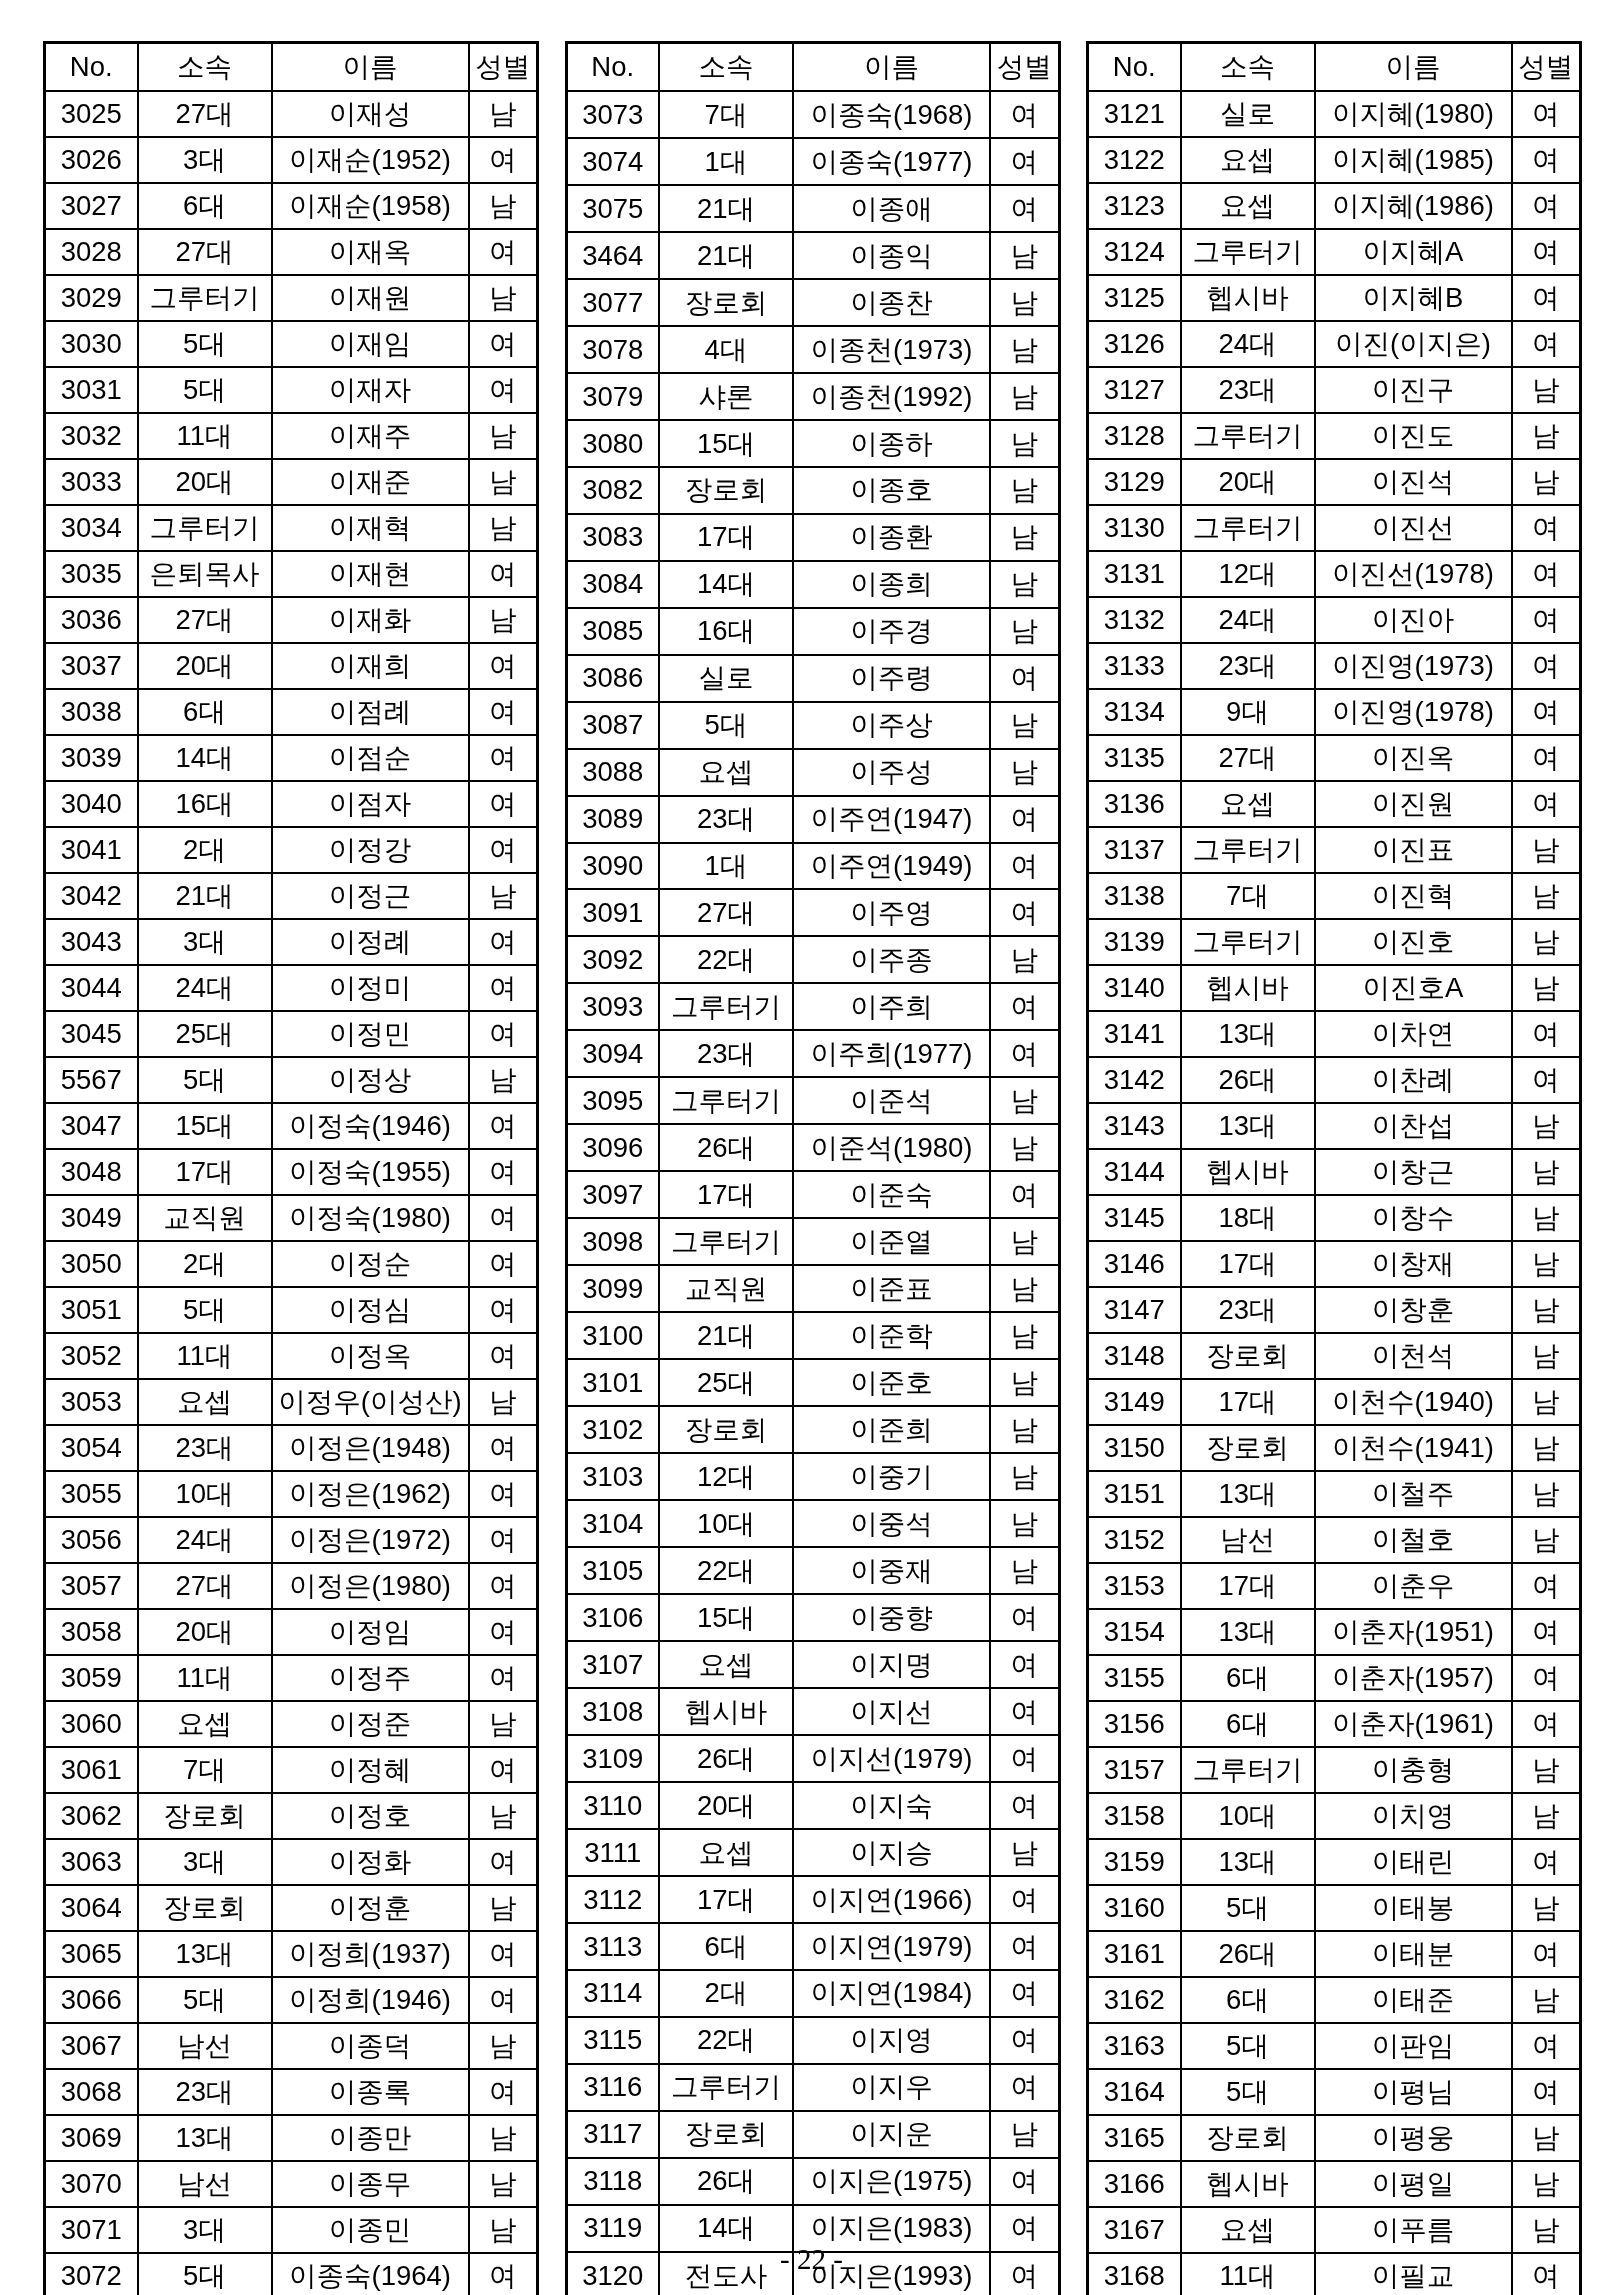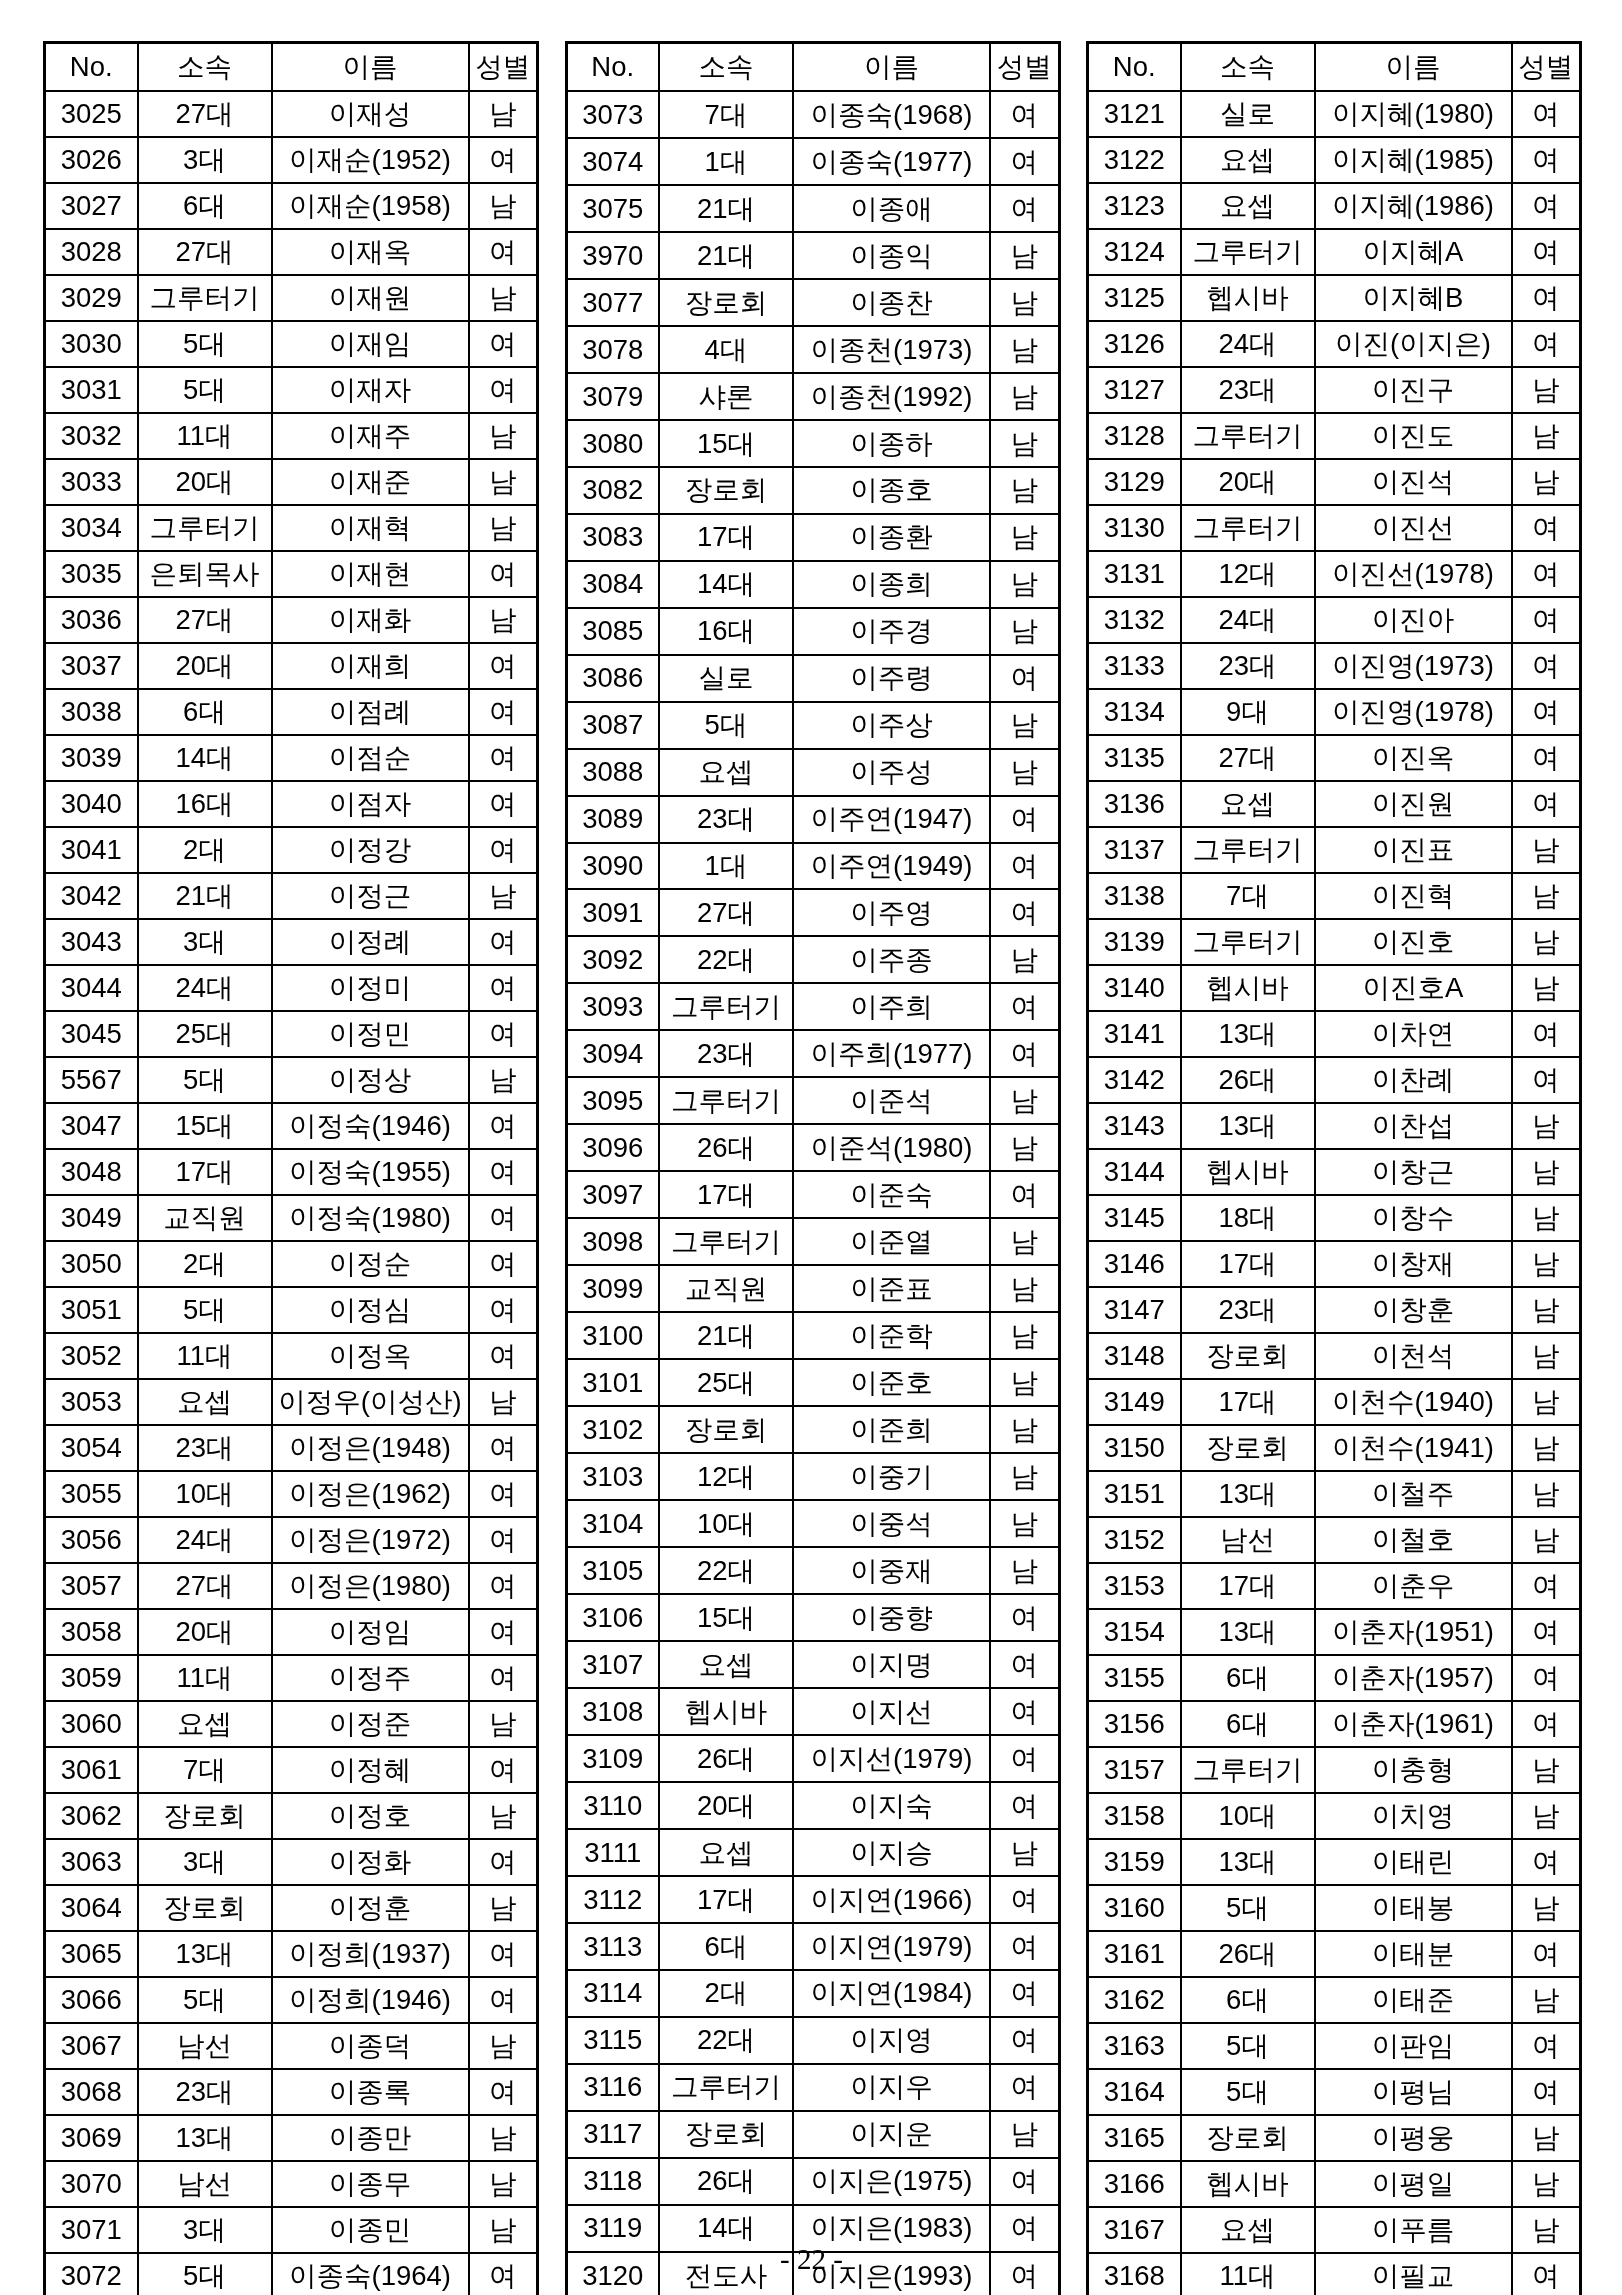--- a/index.html
+++ b/index.html
@@ -387,21 +387,21 @@
           <td>이종숙(1977)</td>
           <td>여</td>
         </tr>
         <tr>
           <td>3075</td>
           <td>21대</td>
           <td>이종애</td>
           <td>여</td>
         </tr>
         <tr>
-          <td>3970</td>
+          <td>3464</td>
           <td>21대</td>
           <td>이종익</td>
           <td>남</td>
         </tr>
         <tr>
           <td>3077</td>
           <td>장로회</td>
           <td>이종찬</td>
           <td>남</td>
         </tr>

